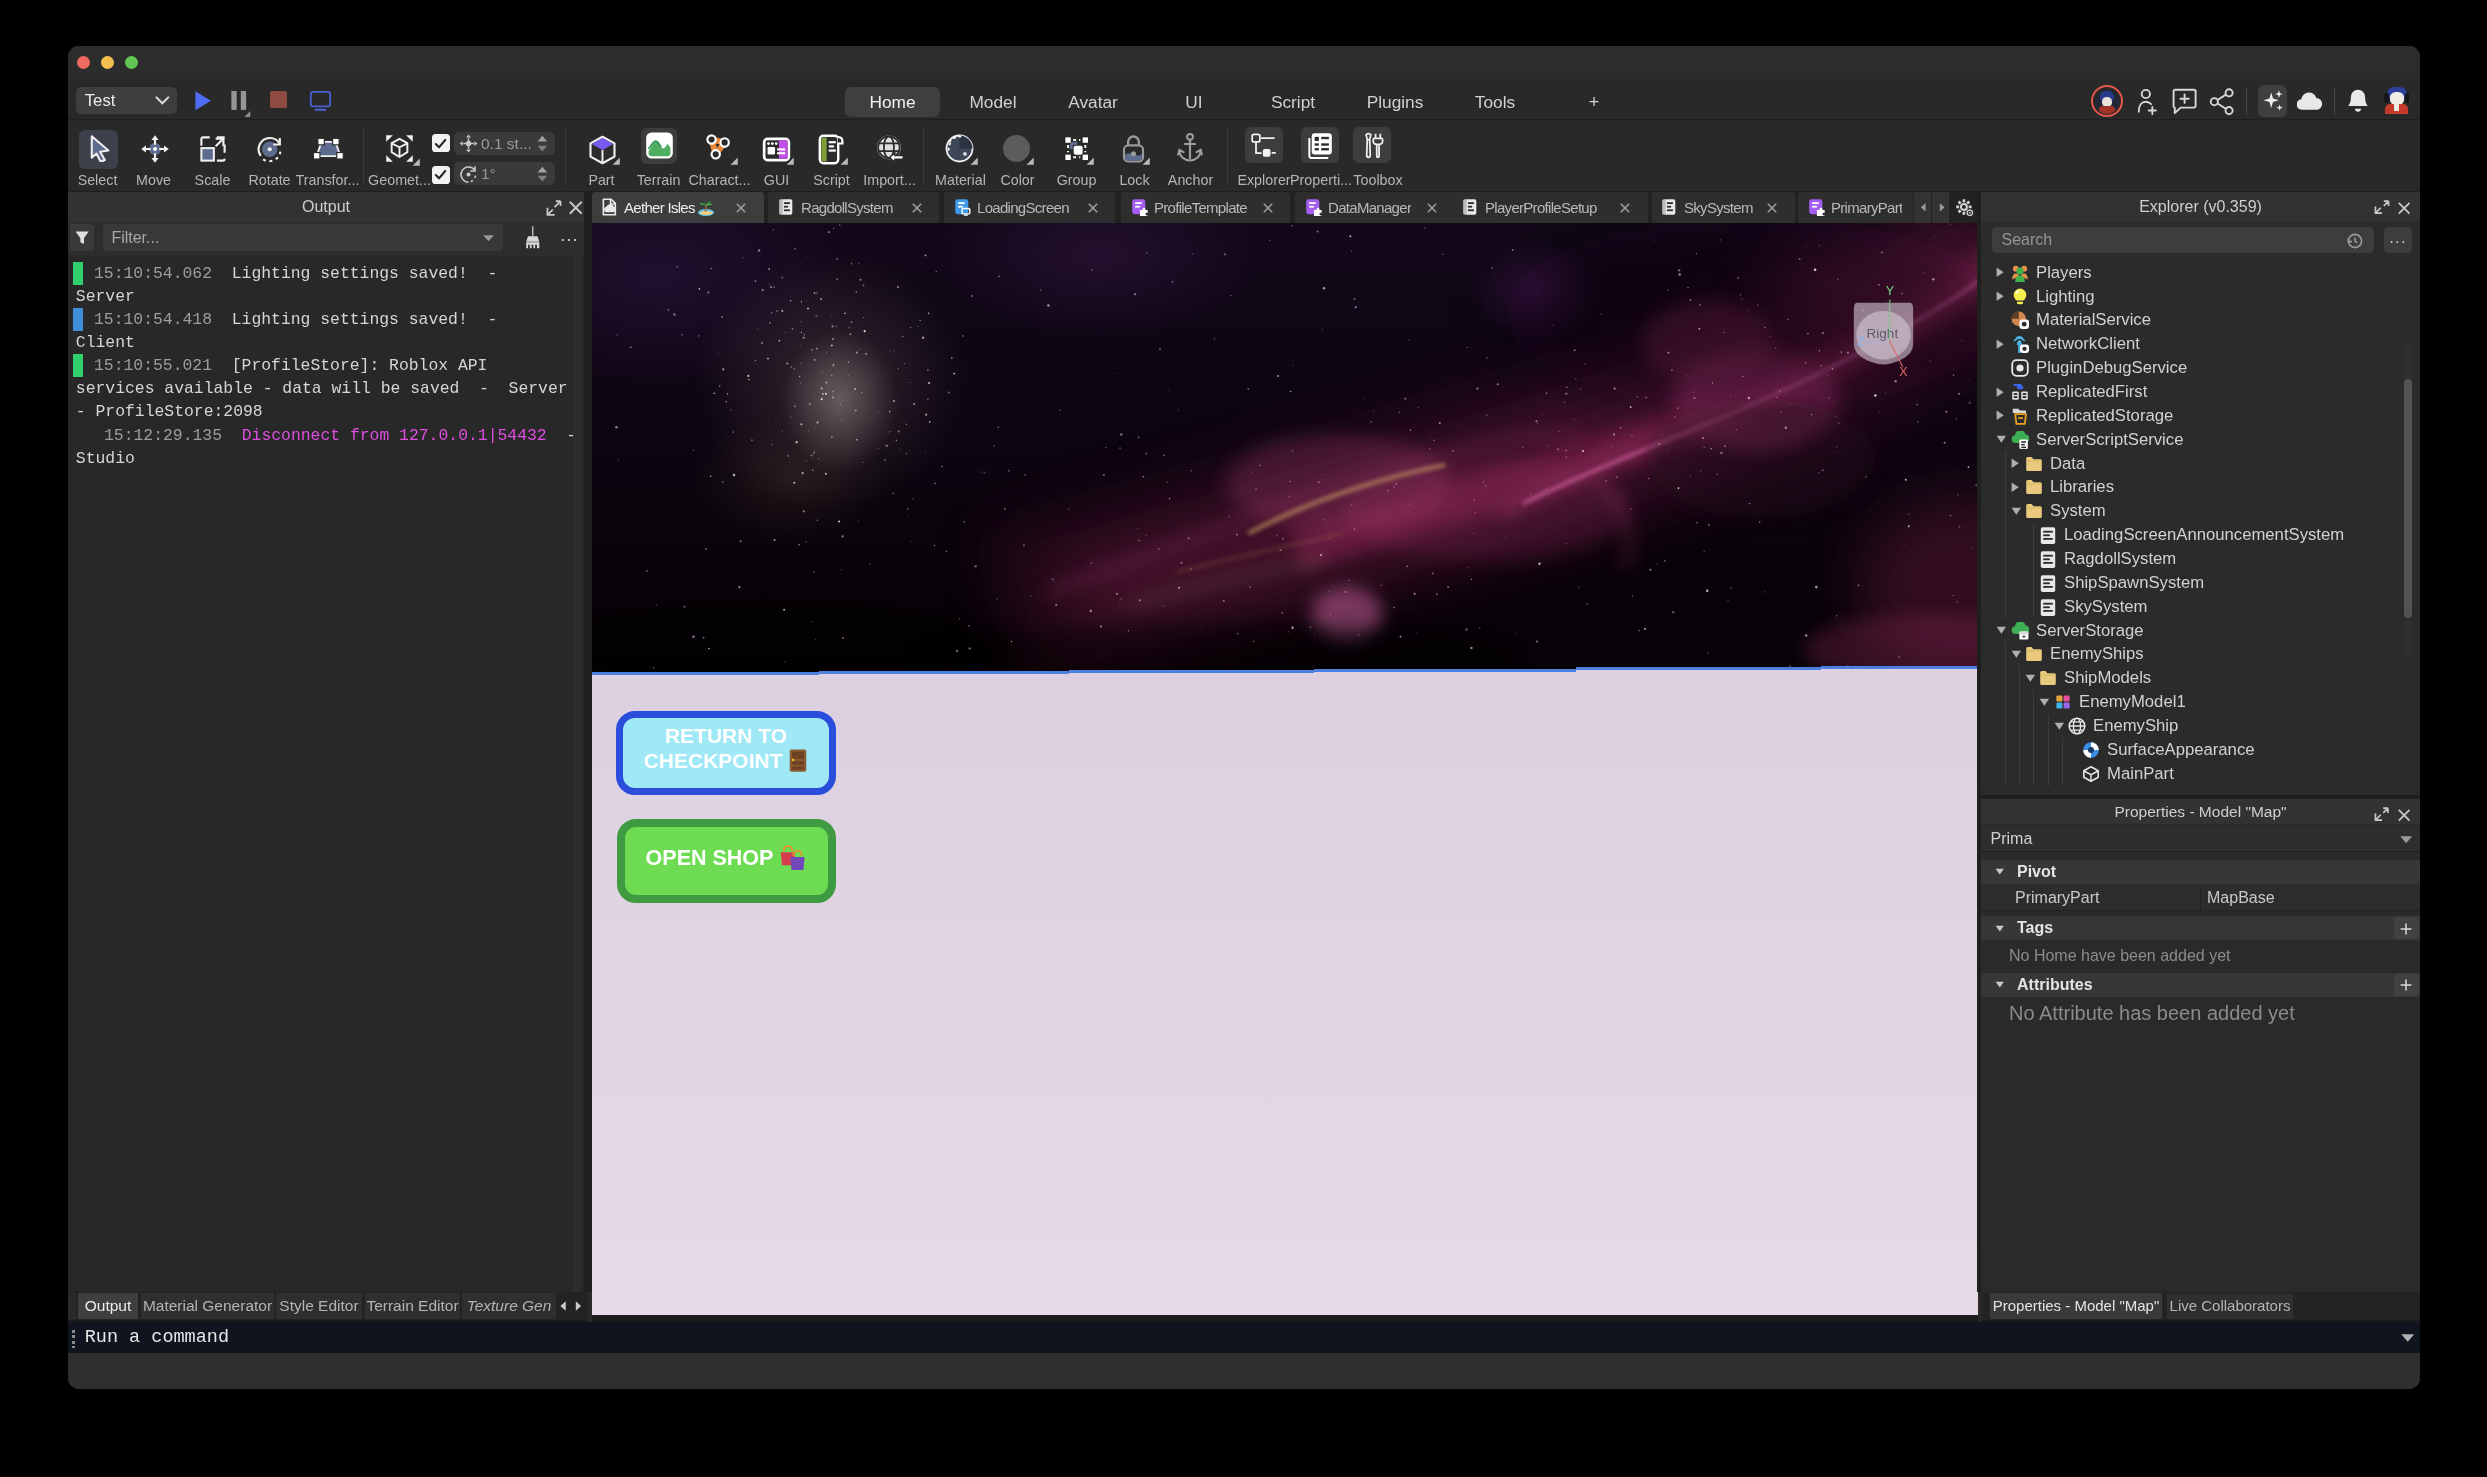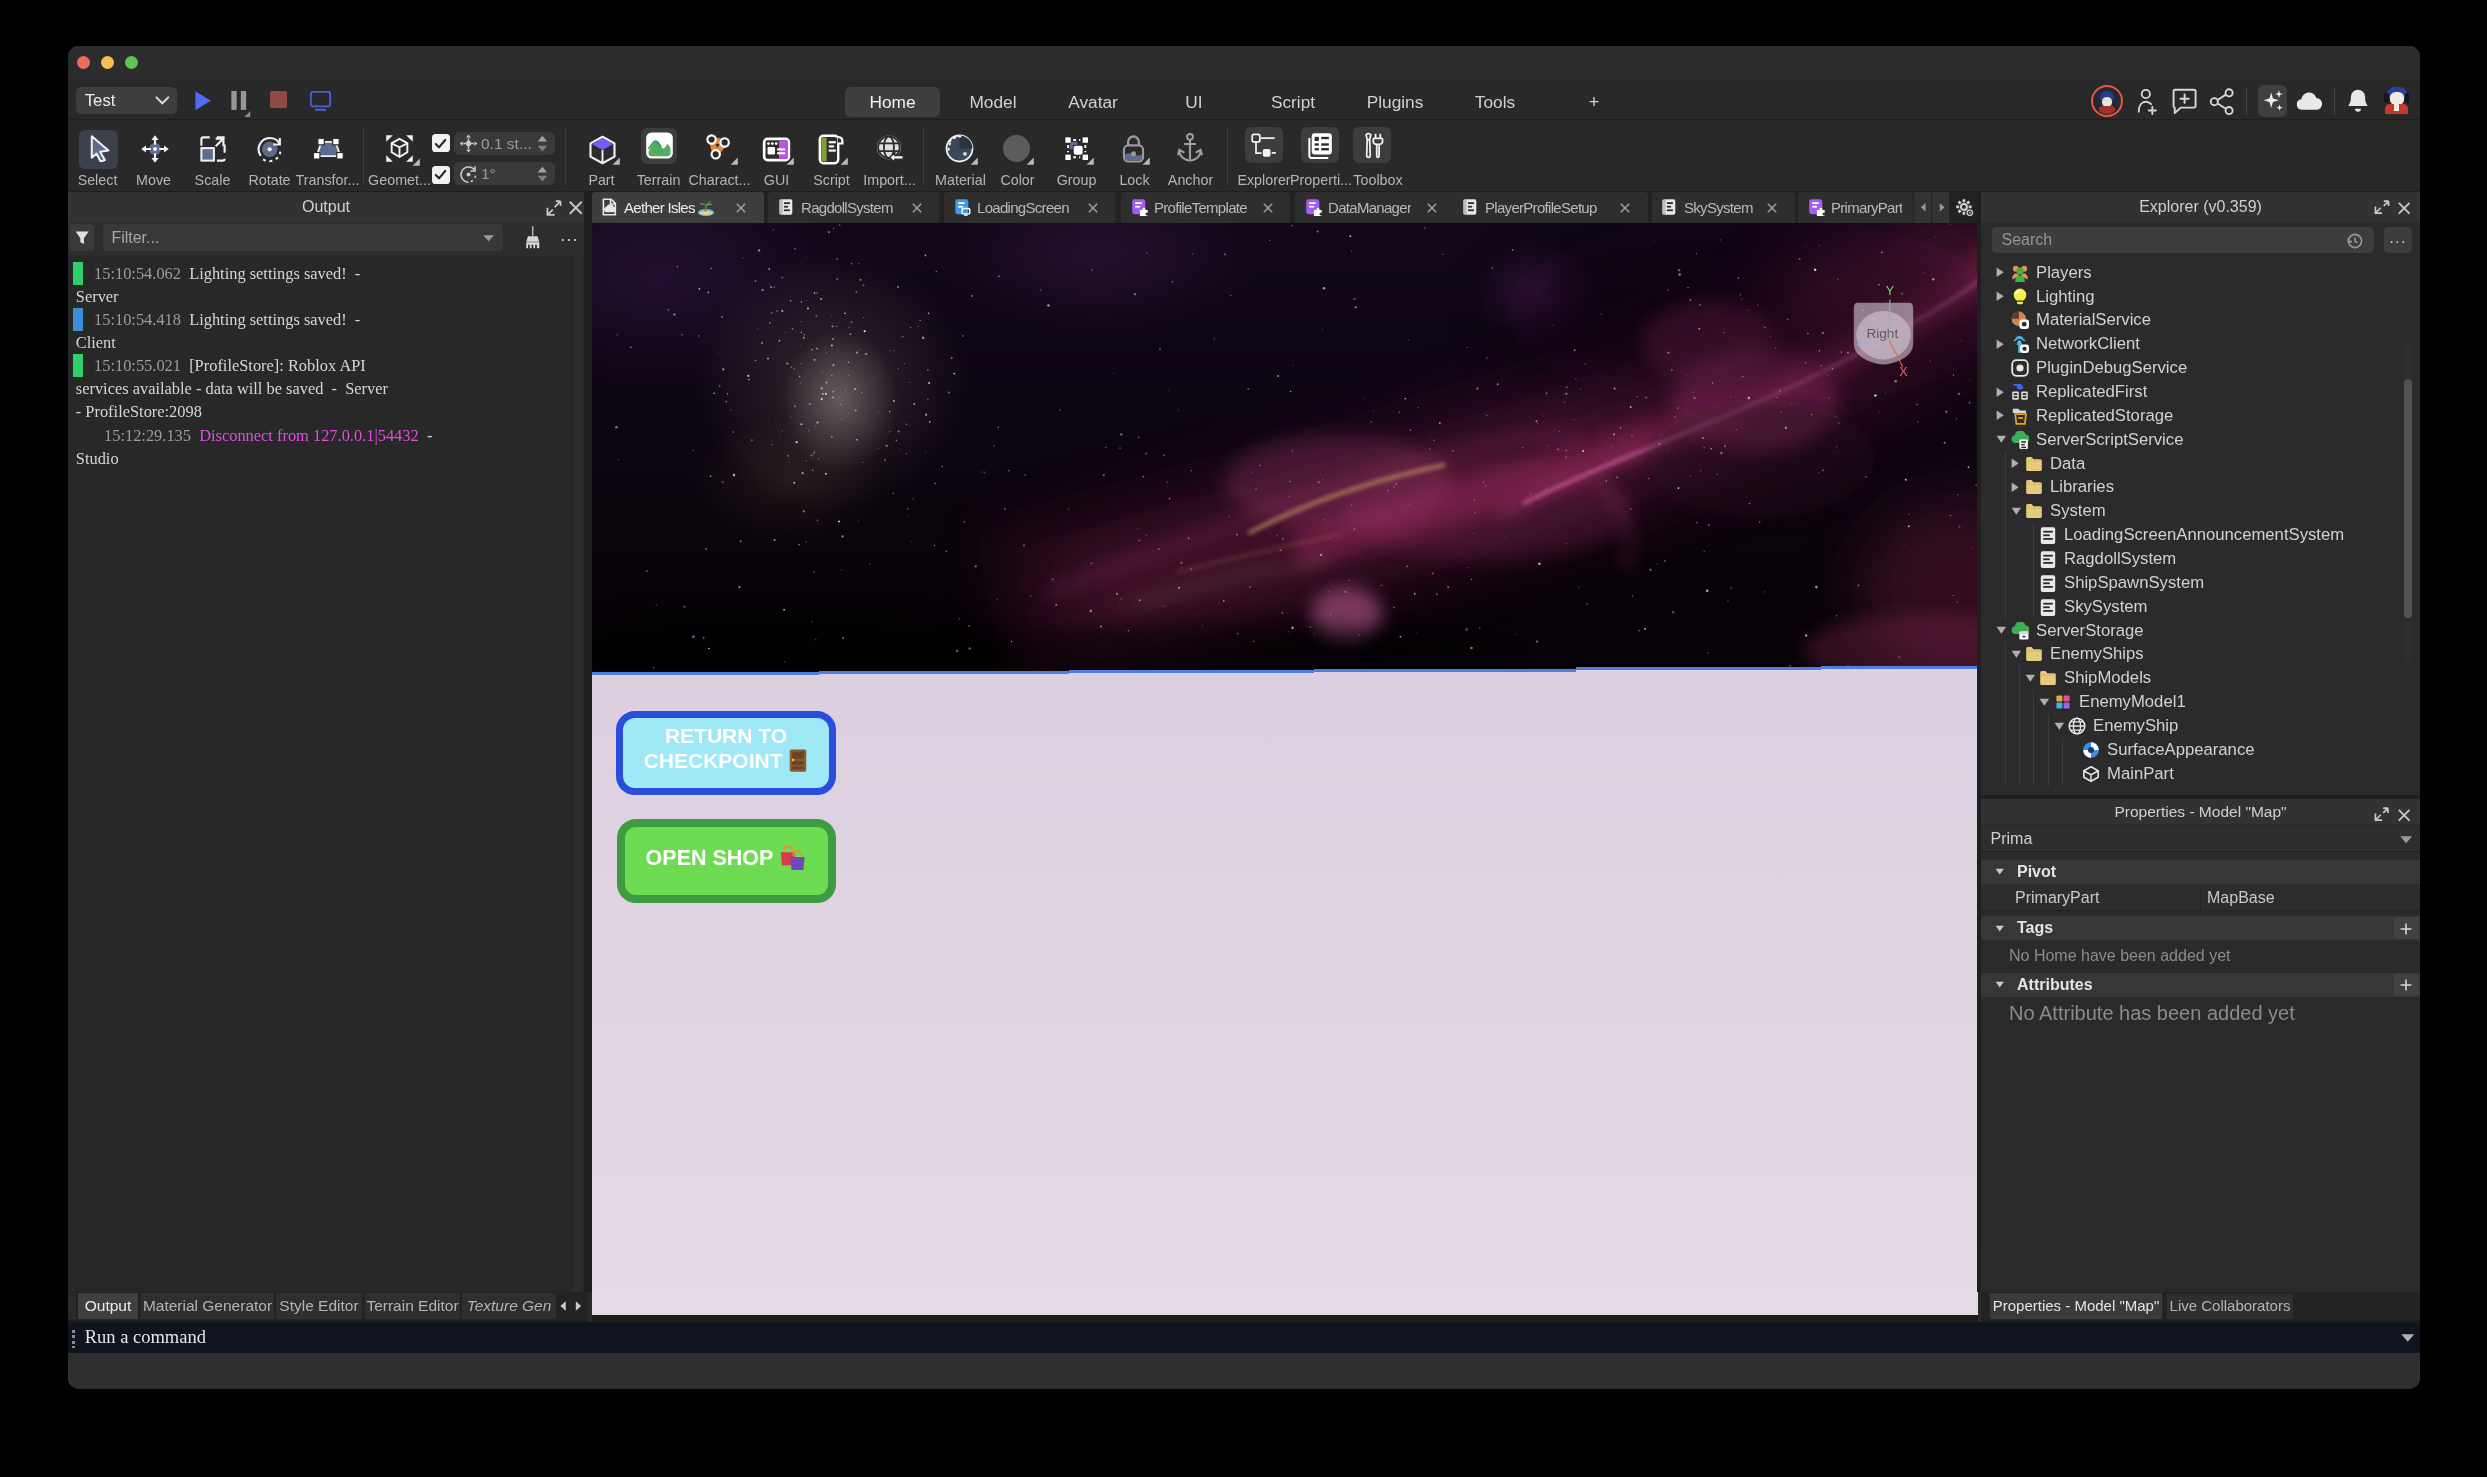--- a/index.html
+++ b/index.html
@@ -2,21 +2,21 @@
 <html style="font-size:9.5px"><head>
 <meta charset="utf-8">
 <style>
 * { margin:0; padding:0; box-sizing:border-box; }
 html,body { width:2487px; height:1478px; background:#000; overflow:hidden;
   font-family:"Liberation Sans", sans-serif; }
 .a { position:absolute; }
 #win { position:absolute; left:68px; top:46px; width:2352px; height:1343px;
   background:#292929; border-radius:10.7px; overflow:hidden; box-shadow:inset 0 0.6px 0 rgba(255,255,255,0.09); }
 .lbl { position:absolute; color:#b5b5b5; font-size:14.3px; text-align:center; white-space:nowrap; }
-.mono { font-family:Liberation Serif, serif;text-align:center; }
+.mono { font-family:Liberation Mono, monospace;text-align:center; }
 .hdr { position:absolute; background:#323232; color:#cfcfcf; font-size:16px; }
 </style>
 </head>
 <body>
 <div id="win">
 
   <div class="a" style="left:0;top:0;width:2352px;height:33px;background:#2c2c2c;"></div>
   <div class="a" style="left:9px;top:9.5px;width:13px;height:13px;border-radius:50%;background:#ee6a5f;"></div>
   <div class="a" style="left:33px;top:9.5px;width:13px;height:13px;border-radius:50%;background:#f4bf50;"></div>
   <div class="a" style="left:57px;top:9.5px;width:13px;height:13px;border-radius:50%;background:#61c454;"></div>

